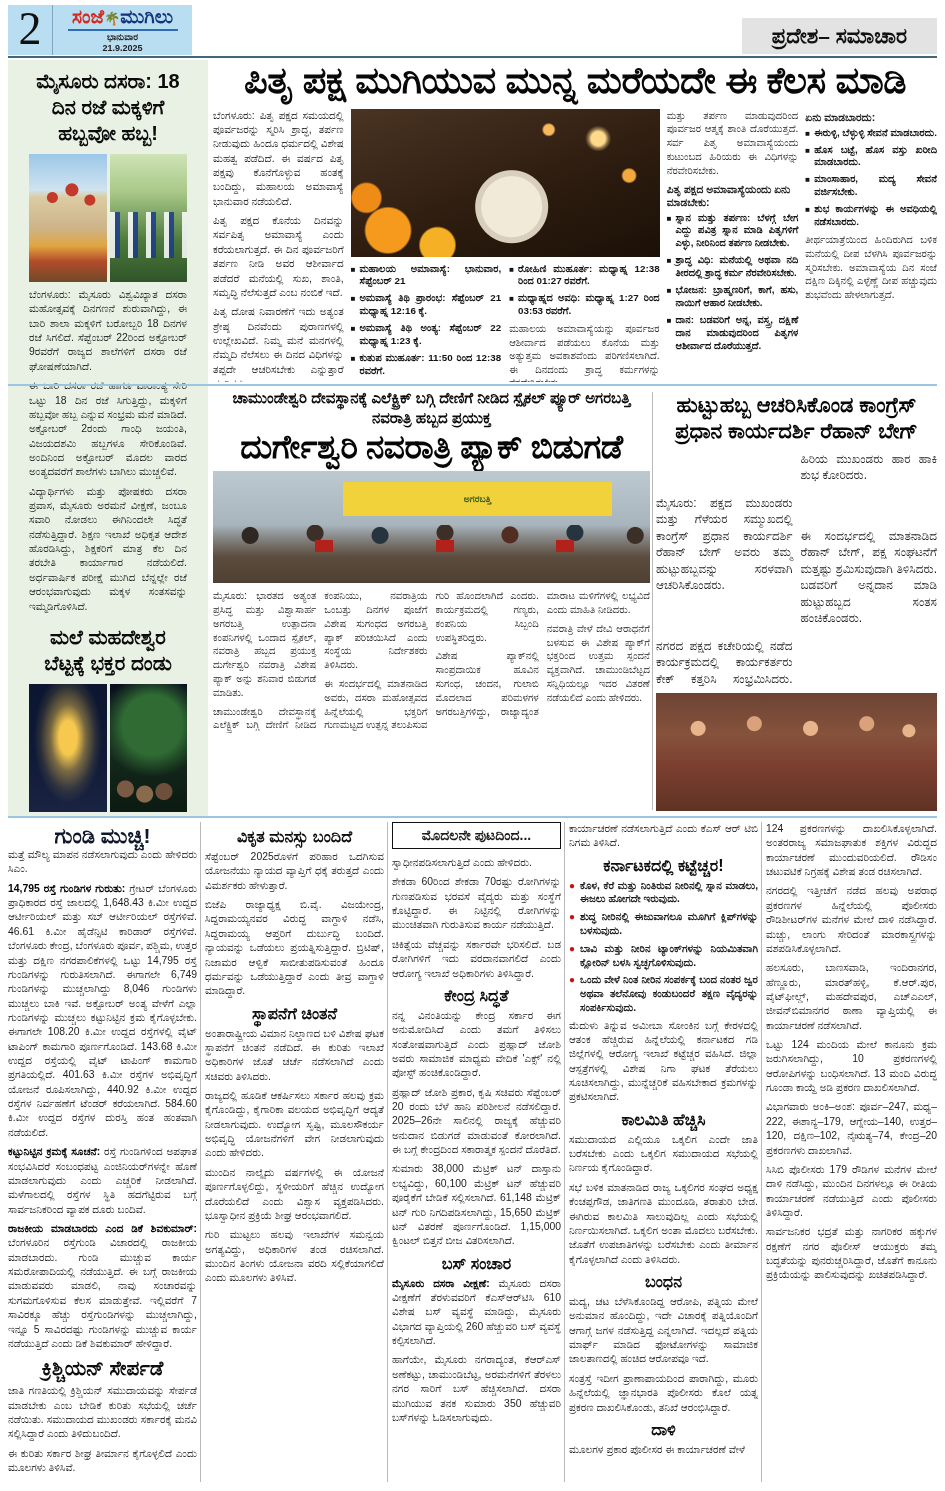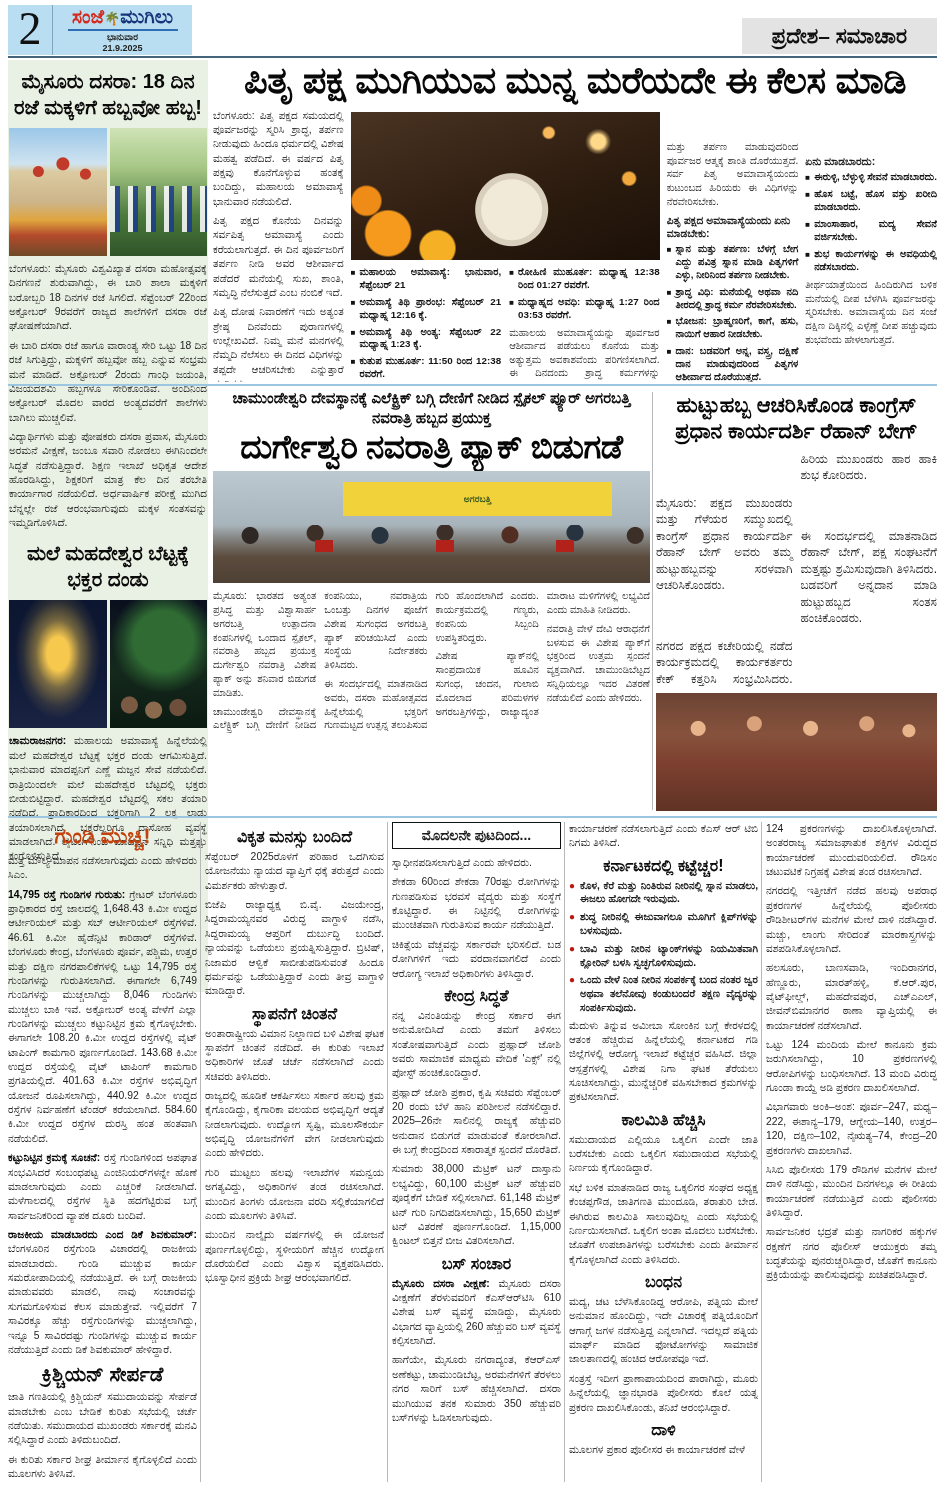--- a/index.html
+++ b/index.html
@@ -19,21 +19,21 @@
   .brand-day,.brand-date{font-size:9px;font-weight:bold;color:#222;line-height:11px;}
   .section-label{left:742px;top:18px;width:195px;height:36px;background:#e3e3e3;display:flex;align-items:center;
                  justify-content:center;font-size:21px;font-weight:bold;color:#111;}
   .head-rule{left:8px;top:56px;width:929px;height:2px;background:#44667d;}
   
   .para{font-size:10.4px;line-height:1.38;text-align:justify;margin:0 0 5px 0;}
   .para b{color:#000;}
   .subhead{font-size:16px;font-weight:bold;text-align:center;margin:6px 0 4px 0;color:#0d0d0d;}
   .subhead-lg{font-size:20px;}
   
-  .leftcol{left:8px;top:60px;width:200px;height:932px;background:#e9f0e4;padding:6px 1px;overflow:hidden;}
+  .leftcol{left:8px;top:60px;width:200px;height:757px;background:#e9f0e4;padding:6px 21px;overflow:hidden;}
   .lc-headline{font-size:20px;line-height:1.3;font-weight:bold;text-align:center;color:#0b0b0b;margin:2px 0 8px 0;}
   .photo-row{display:flex;gap:3px;margin-bottom:6px;}
   .photo{position:relative;overflow:hidden;}
   .ph-half{width:50%;height:128px;}
   .ph-palace{background:
      radial-gradient(circle at 30% 34%,#c23b2a 0 5px,transparent 6px),
      radial-gradient(circle at 55% 28%,#c23b2a 0 6px,transparent 7px),
      radial-gradient(circle at 78% 36%,#c23b2a 0 5px,transparent 6px),
      linear-gradient(180deg,#9cc7e8 0%,#cfe3f0 28%,#dccba2 34%,#cdb489 58%,#e0a53f 72%,#b34a2b 84%,#6f4a28 100%);}
   .ph-children{background:
@@ -46,21 +46,21 @@
   .ph-crowd-night{background:
      radial-gradient(circle at 55% 32%,#2f6b33 0 30px,rgba(47,107,51,.5) 40px,transparent 52px),
      radial-gradient(circle at 20% 82%,#7a5a43 0 8px,transparent 9px),
      radial-gradient(circle at 45% 86%,#8a6a4d 0 8px,transparent 9px),
      radial-gradient(circle at 70% 84%,#6d4f3c 0 8px,transparent 9px),
      linear-gradient(180deg,#0a0f1e 0%,#14291c 55%,#0c1a12 100%);}
   
   .pitru{left:213px;top:60px;width:724px;height:322px;overflow:hidden;}
   .headline-xl{font-size:37px;line-height:1.15;font-weight:bold;text-align:center;color:#080808;margin:0 0 6px 0;
                letter-spacing:-0.5px;}
-  .pitru-body{display:flex;gap:7px;align-items:center;}
+  .pitru-body{display:flex;gap:7px;}
   .pitru-c1{width:132px;}
   .pitru-mid{width:312px;}
   .ph-diya{width:100%;height:148px;background:
      radial-gradient(circle at 80% 20%,#ffd98a 0 7px,rgba(255,217,138,.4) 10px,transparent 13px),
      radial-gradient(circle at 64% 14%,#f8b85c 0 5px,transparent 7px),
      radial-gradient(circle at 90% 45%,#f2a93d 0 6px,transparent 8px),
      radial-gradient(circle at 52% 66%,#f2ead8 0 30px,#d9cfbd 31px 36px,transparent 37px),
      radial-gradient(circle at 12% 82%,#f59a1d 0 22px,transparent 24px),
      radial-gradient(circle at 28% 92%,#f6b025 0 17px,transparent 19px),
      radial-gradient(circle at 5% 60%,#ef8c17 0 14px,transparent 16px),
@@ -109,21 +109,21 @@
      linear-gradient(180deg,#6c4434 0%,#86523c 35%,#7d4030 60%,#5f3224 100%);}
   
   .band-rule{left:8px;top:816px;width:929px;}
   .bcol{top:822px;height:665px;overflow:hidden;}
   .bc1{left:8px;width:189px;}
   .bc2{left:205px;width:179px;}
   .bc3{left:392px;width:169px;}
   .bc4{left:569px;width:189px;}
   .bc5{left:766px;width:171px;}
   .bvr{top:822px;height:660px;}
-  .headline-sm{font-size:21px;font-weight:bold;text-align:center;margin:2px 0 6px 0;color:#c2410c;}
+  .headline-sm{font-size:21px;font-weight:bold;text-align:center;margin:2px 0 0 0;color:#0f172a;}
   .fp-box{border:1.5px solid #111;padding:4px 20px;text-align:center;font-size:14px;font-weight:bold;margin:0 0 7px 0;}
   .dot-item{display:flex;gap:5px;font-size:10.2px;line-height:1.35;font-weight:bold;text-align:justify;margin-bottom:4px;}
   .dot-item .dot{flex:0 0 auto;color:#c01410;font-size:10px;line-height:14px;}
 </style>
 </head>
 <body>
 
 <div class="page">
 
   <div class="abs masthead">
@@ -194,21 +194,21 @@
               </div>
             <div class="m-item">
                 <span class="sq">■</span>
                 <span>ಮಧ್ಯಾಹ್ನದ ಅವಧಿ: ಮಧ್ಯಾಹ್ನ 1:27 ರಿಂದ 03:53 ರವರೆಗೆ.</span>
               </div>
             <div class="m-cont">ಮಹಾಲಯ ಅಮಾವಾಸ್ಯೆಯನ್ನು ಪೂರ್ವಜರ ಆಶೀರ್ವಾದ ಪಡೆಯಲು ಕೊನೆಯ ಮತ್ತು ಅತ್ಯುತ್ತಮ ಅವಕಾಶವೆಂದು ಪರಿಗಣಿಸಲಾಗಿದೆ. ಈ ದಿನದಂದು ಶ್ರಾದ್ಧ ಕರ್ಮಗಳನ್ನು ನೆರವೇರಿಸಬೇಕು.</div>
           </div>
         </div>
       </div>
       <div class="pitru-c2">
-        <p class="para" style="font-size:10px;margin-top:23px;">ಮತ್ತು ತರ್ಪಣ ಮಾಡುವುದರಿಂದ ಪೂರ್ವಜರ ಆತ್ಮಕ್ಕೆ ಶಾಂತಿ ದೊರೆಯುತ್ತದೆ. ಸರ್ವ ಪಿತೃ ಅಮಾವಾಸ್ಯೆಯಂದು ಕುಟುಂಬದ ಹಿರಿಯರು ಈ ವಿಧಿಗಳನ್ನು ನೆರವೇರಿಸಬೇಕು.</p>
+        <p class="para" style="font-size:10px;">ಮತ್ತು ತರ್ಪಣ ಮಾಡುವುದರಿಂದ ಪೂರ್ವಜರ ಆತ್ಮಕ್ಕೆ ಶಾಂತಿ ದೊರೆಯುತ್ತದೆ. ಸರ್ವ ಪಿತೃ ಅಮಾವಾಸ್ಯೆಯಂದು ಕುಟುಂಬದ ಹಿರಿಯರು ಈ ವಿಧಿಗಳನ್ನು ನೆರವೇರಿಸಬೇಕು.</p>
         <div class="mini-head">ಪಿತೃ ಪಕ್ಷದ ಅಮಾವಾಸ್ಯೆಯಂದು ಏನು ಮಾಡಬೇಕು:</div>
         <div class="m-item">
             <span class="sq">■</span>
             <span>ಸ್ನಾನ ಮತ್ತು ತರ್ಪಣ: ಬೆಳಗ್ಗೆ ಬೇಗ ಎದ್ದು ಪವಿತ್ರ ಸ್ನಾನ ಮಾಡಿ ಪಿತೃಗಳಿಗೆ ಎಳ್ಳು, ನೀರಿನಿಂದ ತರ್ಪಣ ನೀಡಬೇಕು.</span>
           </div>
         <div class="m-item">
             <span class="sq">■</span>
             <span>ಶ್ರಾದ್ಧ ವಿಧಿ: ಮನೆಯಲ್ಲಿ ಅಥವಾ ನದಿ ತೀರದಲ್ಲಿ ಶ್ರಾದ್ಧ ಕರ್ಮ ನೆರವೇರಿಸಬೇಕು.</span>
           </div>
         <div class="m-item">
@@ -296,22 +296,22 @@
     <p class="para">ಈ ಕುರಿತು ಸರ್ಕಾರ ಶೀಘ್ರ ತೀರ್ಮಾನ ಕೈಗೊಳ್ಳಲಿದೆ ಎಂದು ಮೂಲಗಳು ತಿಳಿಸಿವೆ.</p>
   </div>
 
   <div class="abs bcol bc2">
     <div class="subhead">ವಿಕೃತ ಮನಸ್ಸು ಬಂದಿದೆ</div>
     <p class="para">ಸೆಪ್ಟೆಂಬರ್ 2025ರೊಳಗೆ ಪರಿಹಾರ ಒದಗಿಸುವ ಯೋಜನೆಯು ನ್ಯಾಯದ ವ್ಯಾಪ್ತಿಗೆ ಧಕ್ಕೆ ತರುತ್ತದೆ ಎಂದು ವಿಮರ್ಶಕರು ಹೇಳುತ್ತಾರೆ.</p>
     <p class="para">ಬಿಜೆಪಿ ರಾಜ್ಯಾಧ್ಯಕ್ಷ ಬಿ.ವೈ. ವಿಜಯೇಂದ್ರ, ಸಿದ್ದರಾಮಯ್ಯನವರ ವಿರುದ್ಧ ವಾಗ್ದಾಳಿ ನಡೆಸಿ, ಸಿದ್ದರಾಮಯ್ಯ ಆಪ್ತರಿಗೆ ದುರ್ಬುದ್ಧಿ ಬಂದಿದೆ. ನ್ಯಾಯವನ್ನು ಒಡೆಯಲು ಪ್ರಯತ್ನಿಸುತ್ತಿದ್ದಾರೆ. ಬ್ರಿಟಿಷ್, ನಿಜಾಮರ ಆಳ್ವಿಕೆ ಸಾಬೀತುಪಡಿಸುವಂತೆ ಹಿಂದೂ ಧರ್ಮವನ್ನು ಒಡೆಯುತ್ತಿದ್ದಾರೆ ಎಂದು ತೀವ್ರ ವಾಗ್ದಾಳಿ ಮಾಡಿದ್ದಾರೆ.</p>
     <div class="subhead">ಸ್ಥಾಪನೆಗೆ ಚಿಂತನೆ</div>
     <p class="para">ಅಂತಾರಾಷ್ಟ್ರೀಯ ವಿಮಾನ ನಿಲ್ದಾಣದ ಬಳಿ ವಿಶೇಷ ಘಟಕ ಸ್ಥಾಪನೆಗೆ ಚಿಂತನೆ ನಡೆದಿದೆ. ಈ ಕುರಿತು ಇಲಾಖೆ ಅಧಿಕಾರಿಗಳ ಜೊತೆ ಚರ್ಚೆ ನಡೆಸಲಾಗಿದೆ ಎಂದು ಸಚಿವರು ತಿಳಿಸಿದರು.</p>
     <p class="para">ರಾಜ್ಯದಲ್ಲಿ ಹೂಡಿಕೆ ಆಕರ್ಷಿಸಲು ಸರ್ಕಾರ ಹಲವು ಕ್ರಮ ಕೈಗೊಂಡಿದ್ದು, ಕೈಗಾರಿಕಾ ವಲಯದ ಅಭಿವೃದ್ಧಿಗೆ ಆದ್ಯತೆ ನೀಡಲಾಗುವುದು. ಉದ್ಯೋಗ ಸೃಷ್ಟಿ, ಮೂಲಸೌಕರ್ಯ ಅಭಿವೃದ್ಧಿ ಯೋಜನೆಗಳಿಗೆ ವೇಗ ನೀಡಲಾಗುವುದು ಎಂದು ಹೇಳಿದರು.</p>
+    <p class="para">ಮುಂದಿನ ನಾಲ್ಕೈದು ವರ್ಷಗಳಲ್ಲಿ ಈ ಯೋಜನೆ ಪೂರ್ಣಗೊಳ್ಳಲಿದ್ದು, ಸ್ಥಳೀಯರಿಗೆ ಹೆಚ್ಚಿನ ಉದ್ಯೋಗ ದೊರೆಯಲಿದೆ ಎಂದು ವಿಶ್ವಾಸ ವ್ಯಕ್ತಪಡಿಸಿದರು. ಭೂಸ್ವಾಧೀನ ಪ್ರಕ್ರಿಯೆ ಶೀಘ್ರ ಆರಂಭವಾಗಲಿದೆ.</p>
     <p class="para">ಗುರಿ ಮುಟ್ಟಲು ಹಲವು ಇಲಾಖೆಗಳ ಸಮನ್ವಯ ಅಗತ್ಯವಿದ್ದು, ಅಧಿಕಾರಿಗಳ ತಂಡ ರಚಿಸಲಾಗಿದೆ. ಮುಂದಿನ ತಿಂಗಳು ಯೋಜನಾ ವರದಿ ಸಲ್ಲಿಕೆಯಾಗಲಿದೆ ಎಂದು ಮೂಲಗಳು ತಿಳಿಸಿವೆ.</p>
-    <p class="para">ಮುಂದಿನ ನಾಲ್ಕೈದು ವರ್ಷಗಳಲ್ಲಿ ಈ ಯೋಜನೆ ಪೂರ್ಣಗೊಳ್ಳಲಿದ್ದು, ಸ್ಥಳೀಯರಿಗೆ ಹೆಚ್ಚಿನ ಉದ್ಯೋಗ ದೊರೆಯಲಿದೆ ಎಂದು ವಿಶ್ವಾಸ ವ್ಯಕ್ತಪಡಿಸಿದರು. ಭೂಸ್ವಾಧೀನ ಪ್ರಕ್ರಿಯೆ ಶೀಘ್ರ ಆರಂಭವಾಗಲಿದೆ.</p>
   </div>
 
   <div class="abs bcol bc3">
     <div class="fp-box">ಮೊದಲನೇ ಪುಟದಿಂದ...</div>
     <p class="para">ಸ್ವಾಧೀನಪಡಿಸಲಾಗುತ್ತಿದೆ ಎಂದು ಹೇಳಿದರು.</p>
     <p class="para">ಶೇಕಡಾ 60ರಿಂದ ಶೇಕಡಾ 70ರಷ್ಟು ರೋಗಿಗಳನ್ನು ಗುಣಪಡಿಸುವ ಭರವಸೆ ವೈದ್ಯರು ಮತ್ತು ಸಂಸ್ಥೆಗೆ ಕೊಟ್ಟಿದ್ದಾರೆ. ಈ ನಿಟ್ಟಿನಲ್ಲಿ ರೋಗಿಗಳನ್ನು ಮುಂಚಿತವಾಗಿ ಗುರುತಿಸುವ ಕಾರ್ಯ ನಡೆಯುತ್ತಿದೆ.</p>
     <p class="para">ಚಿಕಿತ್ಸೆಯ ವೆಚ್ಚವನ್ನು ಸರ್ಕಾರವೇ ಭರಿಸಲಿದೆ. ಬಡ ರೋಗಿಗಳಿಗೆ ಇದು ವರದಾನವಾಗಲಿದೆ ಎಂದು ಆರೋಗ್ಯ ಇಲಾಖೆ ಅಧಿಕಾರಿಗಳು ತಿಳಿಸಿದ್ದಾರೆ.</p>
     <div class="subhead">ಕೇಂದ್ರ ಸಿದ್ಧತೆ</div>
     <p class="para">ನನ್ನ ವಿನಂತಿಯನ್ನು ಕೇಂದ್ರ ಸರ್ಕಾರ ಈಗ ಅನುಮೋದಿಸಿದೆ ಎಂದು ತಮಗೆ ತಿಳಿಸಲು ಸಂತೋಷವಾಗುತ್ತಿದೆ ಎಂದು ಪ್ರಹ್ಲಾದ್ ಜೋಶಿ ಅವರು ಸಾಮಾಜಿಕ ಮಾಧ್ಯಮ ವೇದಿಕೆ 'ಎಕ್ಸ್' ನಲ್ಲಿ ಪೋಸ್ಟ್ ಹಂಚಿಕೊಂಡಿದ್ದಾರೆ.</p>
     <p class="para">ಪ್ರಹ್ಲಾದ್ ಜೋಶಿ ಪ್ರಕಾರ, ಕೃಷಿ ಸಚಿವರು ಸೆಪ್ಟೆಂಬರ್ 20 ರಂದು ಬೆಳೆ ಹಾನಿ ಪರಿಶೀಲನೆ ನಡೆಸಲಿದ್ದಾರೆ. 2025–26ನೇ ಸಾಲಿನಲ್ಲಿ ರಾಜ್ಯಕ್ಕೆ ಹೆಚ್ಚುವರಿ ಅನುದಾನ ಬಿಡುಗಡೆ ಮಾಡುವಂತೆ ಕೋರಲಾಗಿದೆ. ಈ ಬಗ್ಗೆ ಕೇಂದ್ರದಿಂದ ಸಕಾರಾತ್ಮಕ ಸ್ಪಂದನೆ ದೊರೆತಿದೆ.</p>

